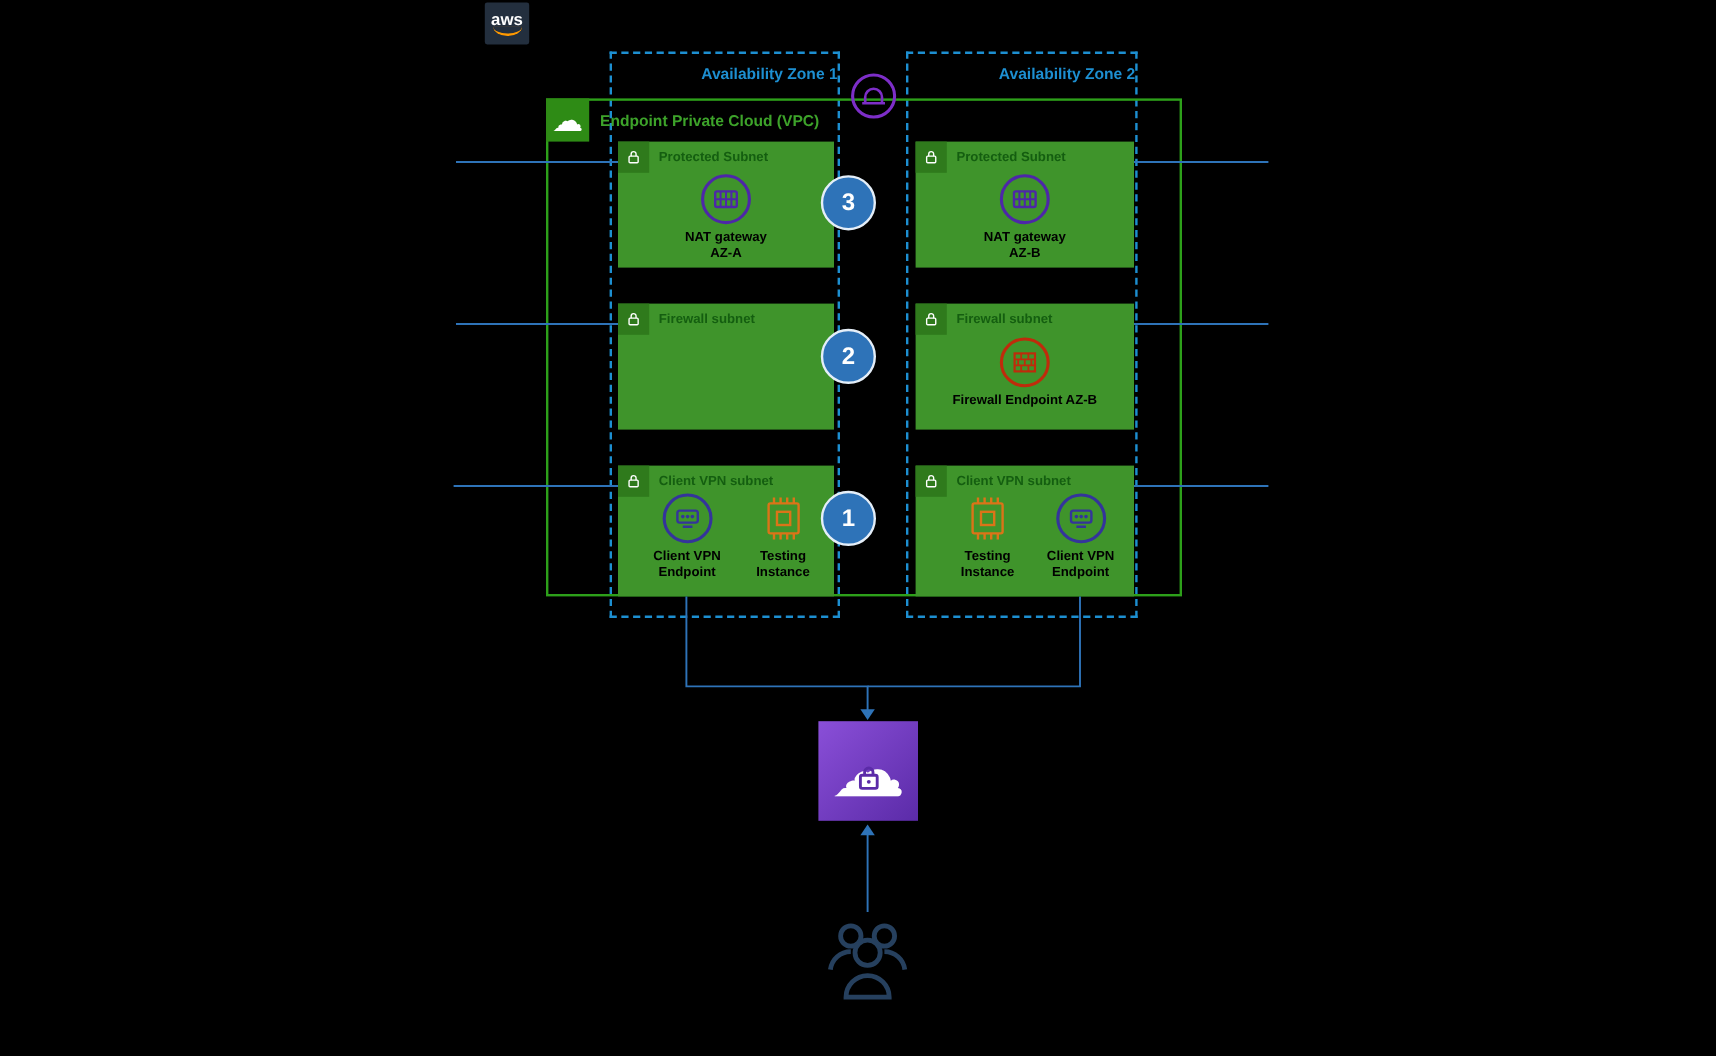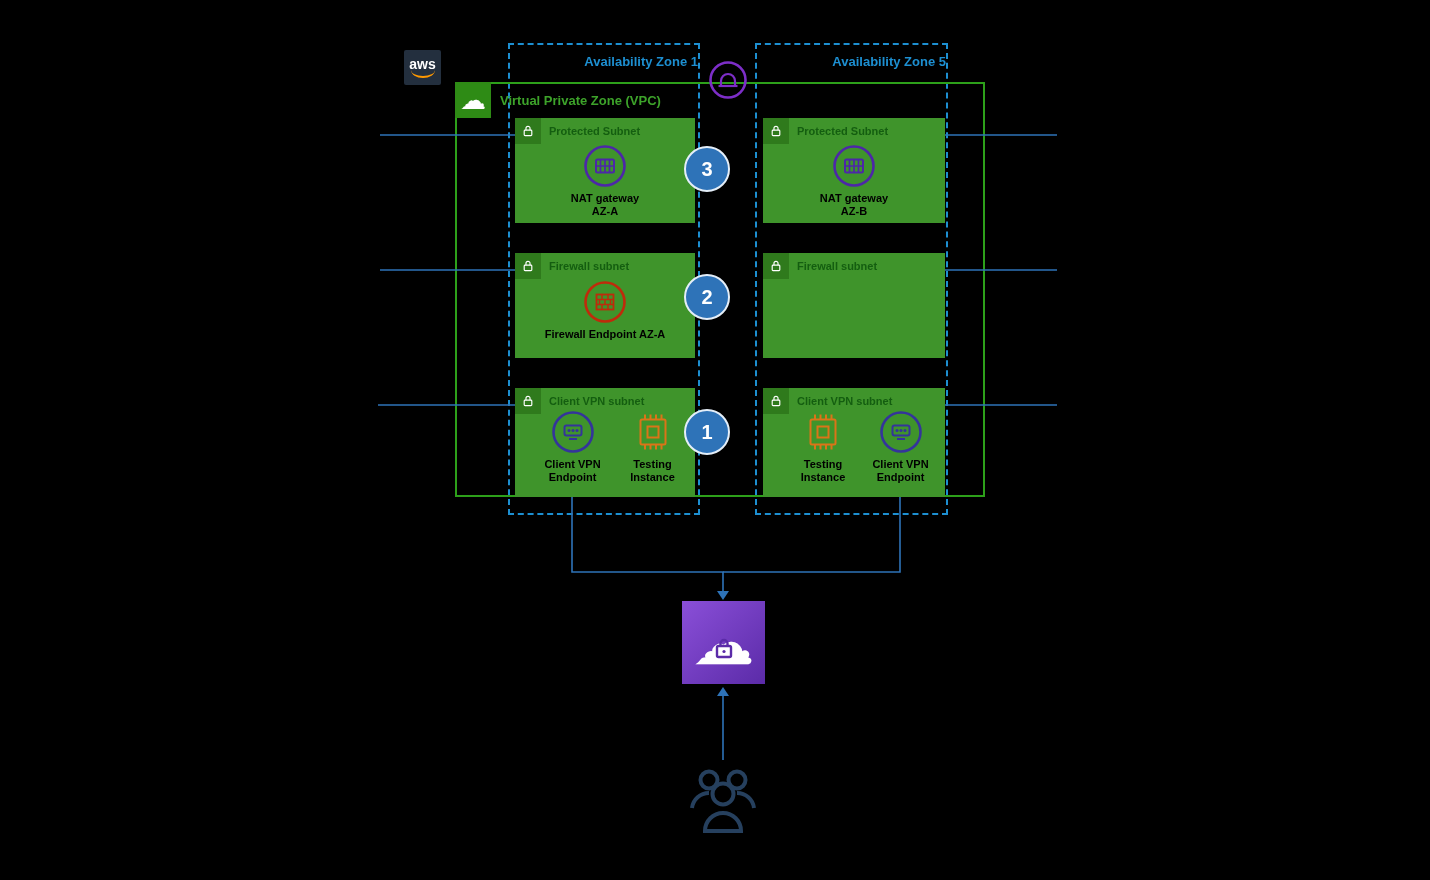--- a/index.html
+++ b/index.html
@@ -2,21 +2,21 @@
 <html><head>
 <meta charset="utf-8">
 <style>
   * { margin:0; padding:0; box-sizing:border-box; }
   html,body { background:#000; }
   body { font-family:"Liberation Sans", sans-serif; }
   .canvas { position:relative; width:1430px; height:880px; background:#000; overflow:hidden; }
 
   
   .aws-logo { position:absolute; left:404px; top:2px; width:37px; height:35px; background:#232F3E;
-              display:flex; flex-direction:column; align-items:center; justify-content:center; border-radius:2px;margin-top:48px; }
+              display:flex; flex-direction:column; align-items:center; justify-content:center; border-radius:2px; }
   .aws-text { color:#fff; font-weight:bold; font-size:14px; line-height:14px; }
   .aws-smile { width:24px; height:8px; border-bottom:2.5px solid #FF9900; border-radius:0 0 50% 50% / 0 0 100% 100%; margin-top:-1px; }
 
   
   .az { position:absolute; border:2px dashed #1D8FD1; }
   .az-label { color:#1D8FD1; font-weight:bold; font-size:13px; text-align:right; margin-top:9px; }
 
   
   .vpc { position:absolute; left:455px; top:82px; width:530px; height:415px; border:2px solid #2DA01A; }
   .vpc-head { position:absolute; left:-2px; top:-2px; display:flex; align-items:center; }
@@ -62,29 +62,29 @@
 
   <div class="aws-logo">
     <div class="aws-text">aws</div>
     <div class="aws-smile"></div>
   </div>
 
   <div class="az" style="left:508px; top:43px; width:192px; height:472px;">
     <div class="az-label">Availability Zone 1</div>
   </div>
   <div class="az" style="left:755px; top:43px; width:193px; height:472px;">
-    <div class="az-label">Availability Zone 5</div>
+    <div class="az-label">Availability Zone 2</div>
   </div>
 
   <div class="vpc">
     <div class="vpc-head">
       <div class="vpc-icon">
         <span class="cloud-char">☁</span>
       </div>
-      <div class="vpc-label">Virtual Private Zone (VPC)</div>
+      <div class="vpc-label">Endpoint Private Cloud (VPC)</div>
     </div>
   </div>
 
   <div class="subnet" style="left:515px; top:118px; width:180px; height:105px;">
     <div class="subnet-corner">
       <svg width="14" height="14" viewBox="0 0 24 24">
           <rect x="5.5" y="10.5" width="13" height="9.5" rx="1.5" fill="none" stroke="#fff" stroke-width="2"></rect>
           <path d="M8.5 10.5V7.5a3.5 3.5 0 0 1 7 0v3" fill="none" stroke="#fff" stroke-width="2"></path>
         </svg>
     </div>
@@ -158,33 +158,33 @@
           <rect x="13" y="15.5" width="18" height="13" rx="1.5" fill="none" stroke="#4D27A8" stroke-width="2"></rect>
           <path d="M17.5 15.5v13M22 15.5v13M26.5 15.5v13M13 22h18" stroke="#4D27A8" stroke-width="1.7" fill="none"></path>
         </svg>
     </div>
     <div class="node-label">
       <div>NAT gateway</div>
       <div>AZ-B</div>
     </div>
   </div>
 
-  <div class="node" style="left:515px; top:280px; width:180px;">
+
+  <div class="node" style="left:763px; top:280px; width:182px;">
     <div class="icon-wrap">
       <svg width="44" height="44" viewBox="0 0 44 44">
           <circle cx="22" cy="22" r="19.5" fill="none" stroke="#BF2B0B" stroke-width="2.6"></circle>
           <rect x="13.5" y="14.5" width="17" height="15" fill="none" stroke="#BF2B0B" stroke-width="1.8"></rect>
           <path d="M13.5 19.5h17M13.5 24.5h17M19 14.5v5M25 14.5v5M16.5 19.5v5M22 19.5v5M27.5 19.5v5M19 24.5v5M25 24.5v5" stroke="#BF2B0B" stroke-width="1.5" fill="none"></path>
         </svg>
     </div>
     <div class="node-label">
-      <div>Firewall Endpoint AZ-A</div>
-    </div>
-  </div>
-
+      <div>Firewall Endpoint AZ-B</div>
+    </div>
+  </div>
 
   <div class="node" style="left:530px; top:410px; width:85px;">
     <div class="icon-wrap">
       <svg width="44" height="44" viewBox="0 0 44 44">
           <circle cx="22" cy="22" r="19.5" fill="none" stroke="#34349B" stroke-width="2.6"></circle>
           <rect x="13.5" y="15.5" width="17" height="10" rx="2" fill="none" stroke="#34349B" stroke-width="2"></rect>
           <circle cx="18" cy="20.5" r="1.5" fill="#34349B"></circle>
           <circle cx="22" cy="20.5" r="1.5" fill="#34349B"></circle>
           <circle cx="26" cy="20.5" r="1.5" fill="#34349B"></circle>
           <path d="M18 29h8" stroke="#34349B" stroke-width="2"></path>

